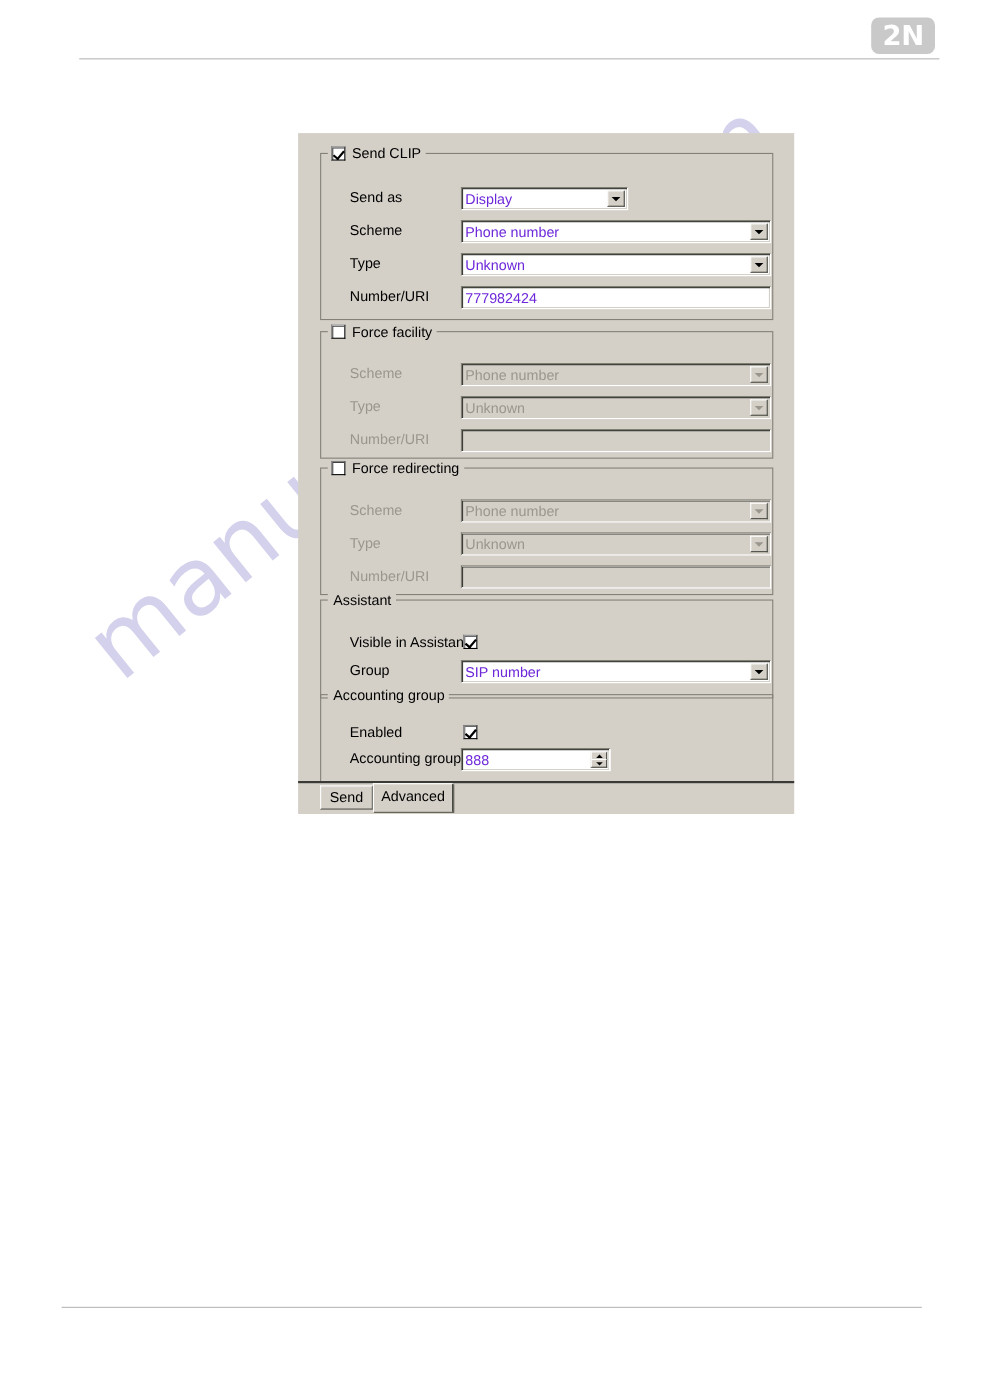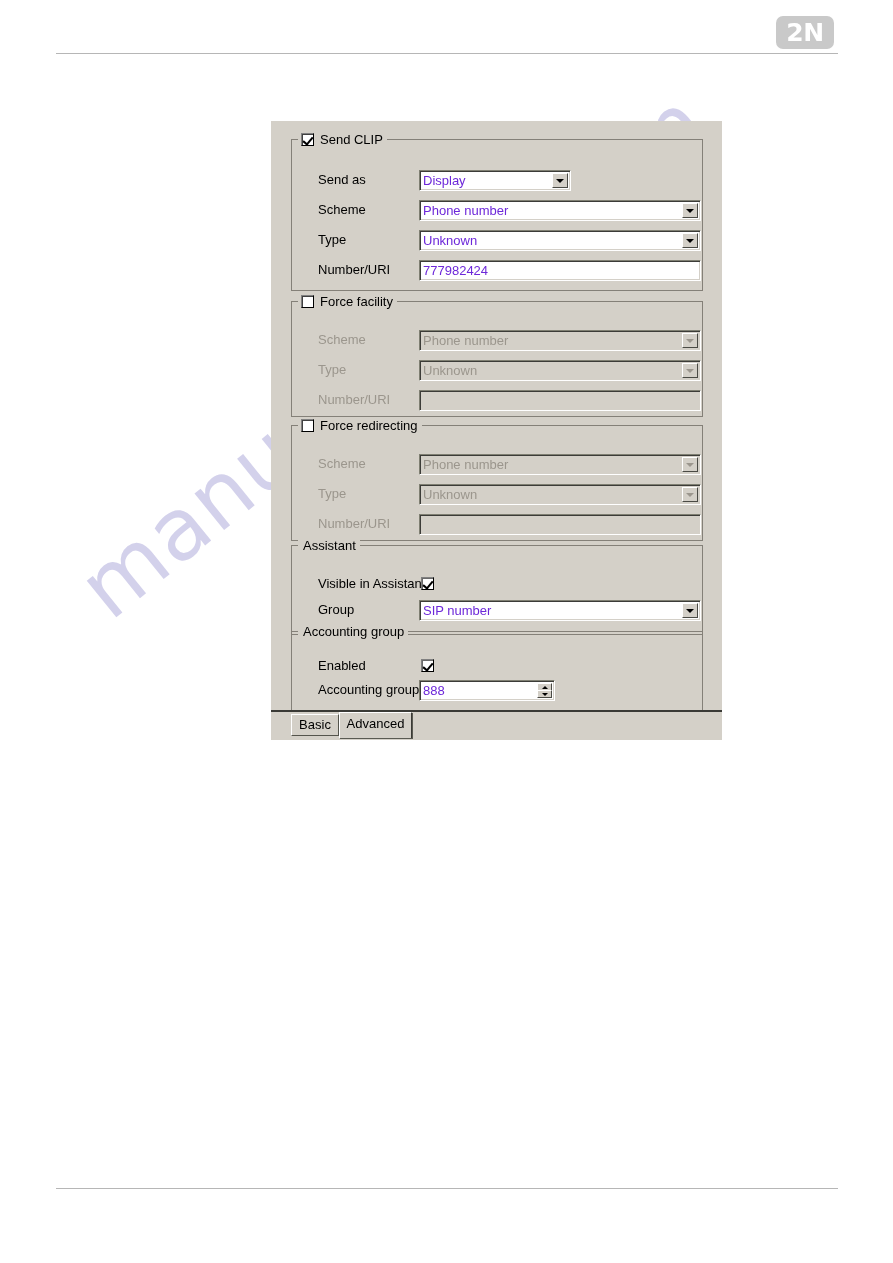--- a/index.html
+++ b/index.html
@@ -12,21 +12,21 @@
     height: 1263px;
     position: relative;
     overflow: hidden;
     font-family: "Liberation Sans", sans-serif;
     -webkit-font-smoothing: none;
   }
 
   
   .page-header {
     position: absolute;
-    left: 0; top: 0;
+    left: 16px; top: 0;
     width: 721px; height: 70px;
   }
   .brand-logo {
     position: absolute;
     left: 776px; top: 16px;
     width: 58px; height: 33px;
     background: #c9c9c9;
     border-radius: 7px;
     color: #ffffff;
     font-family: "DejaVu Sans", sans-serif;
@@ -380,18 +380,18 @@
             </span>
             <span class="spin-btn down">
               <span class="arrow-dn"></span>
             </span>
           </span>
         </div>
       </div>
     </div>
   <div class="tabstrip" id="tabstrip">
     <div class="tab-rule"></div>
-  <div class="tab inactive" style="left: 20px; width: 48px;">Basic</div>
+  <div class="tab inactive" style="left: 20px; width: 48px;">Send</div>
       <div class="tab active" style="left: 68px; width: 73px;">Advanced</div>
     </div>
 </div>
 
 <div class="footer-rule"></div>
 
 </body></html>

